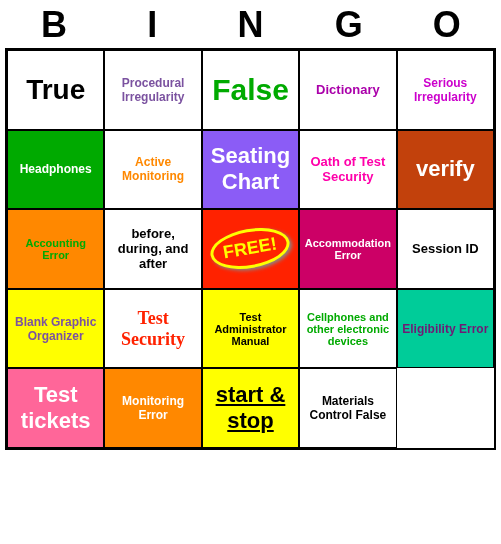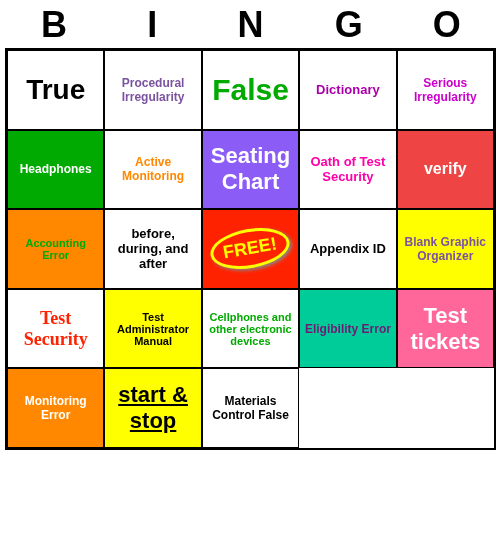--- a/index.html
+++ b/index.html
@@ -51,21 +51,21 @@
     .cell-0-0 { background: white; color: black; font-size: 28px; }
     .cell-0-1 { background: white; color: #7B52A0; font-size: 12px; }
     .cell-0-2 { background: white; color: #00AA00; font-size: 30px; }
     .cell-0-3 { background: white; color: #AA00AA; font-size: 13px; }
     .cell-0-4 { background: white; color: #CC00CC; font-size: 12px; }
     
     .cell-1-0 { background: #00AA00; color: white; font-size: 12px; }
     .cell-1-1 { background: white; color: #FF8800; font-size: 12px; }
     .cell-1-2 { background: #8b5cf6; color: white; font-size: 22px; }
     .cell-1-3 { background: white; color: #FF00AA; font-size: 13px; }
-    .cell-1-4 { background: #ef4444; color: white; font-size: 16px; }
+    .cell-1-4 { background: #c2410c; color: white; font-size: 22px; }
     
     .cell-2-0 { background: #FF8800; color: #00AA00; font-size: 11px; }
     .cell-2-1 { background: white; color: black; font-size: 13px; }
     .cell-2-2 { background: #FF2200; color: white; font-size: 14px; }
     .cell-2-3 { background: #CC0066; color: white; font-size: 11px; }
     .cell-2-4 { background: white; color: black; font-size: 13px; }
     
     .cell-3-0 { background: #FFFF00; color: #7B52A0; font-size: 12px; }
     .cell-3-1 { background: white; color: #FF2200; font-size: 18px; font-family: Liberation Serif, serif; }
     .cell-3-2 { background: #FFFF00; color: black; font-size: 11px; }
@@ -111,21 +111,22 @@
     <div class="cell cell-1-0">Headphones</div>
     <div class="cell cell-1-1">Active Monitoring</div>
     <div class="cell cell-1-2">Seating Chart</div>
     <div class="cell cell-1-3">Oath of Test Security</div>
     <div class="cell cell-1-4">verify</div>
     <div class="cell cell-2-0">Accounting Error</div>
     <div class="cell cell-2-1">before, during, and after</div>
     <div class="cell cell-2-2">
       <span class="free-badge">FREE!</span>
     </div>
-    <div class="cell cell-2-4">Appendix ID</div>
+    <div class="cell cell-2-3">Accommodation Error</div>
+    <div class="cell cell-2-4">Session ID</div>
     <div class="cell cell-3-0">Blank Graphic Organizer</div>
     <div class="cell cell-3-1">Test Security</div>
     <div class="cell cell-3-2">Test Administrator Manual</div>
     <div class="cell cell-3-3">Cellphones and other electronic devices</div>
     <div class="cell cell-3-4">Eligibility Error</div>
     <div class="cell cell-4-0">Test tickets</div>
     <div class="cell cell-4-2">Monitoring Error</div>
     <div class="cell cell-4-3">start &amp; stop</div>
     <div class="cell cell-4-4">Materials Control False</div>
   </div>

